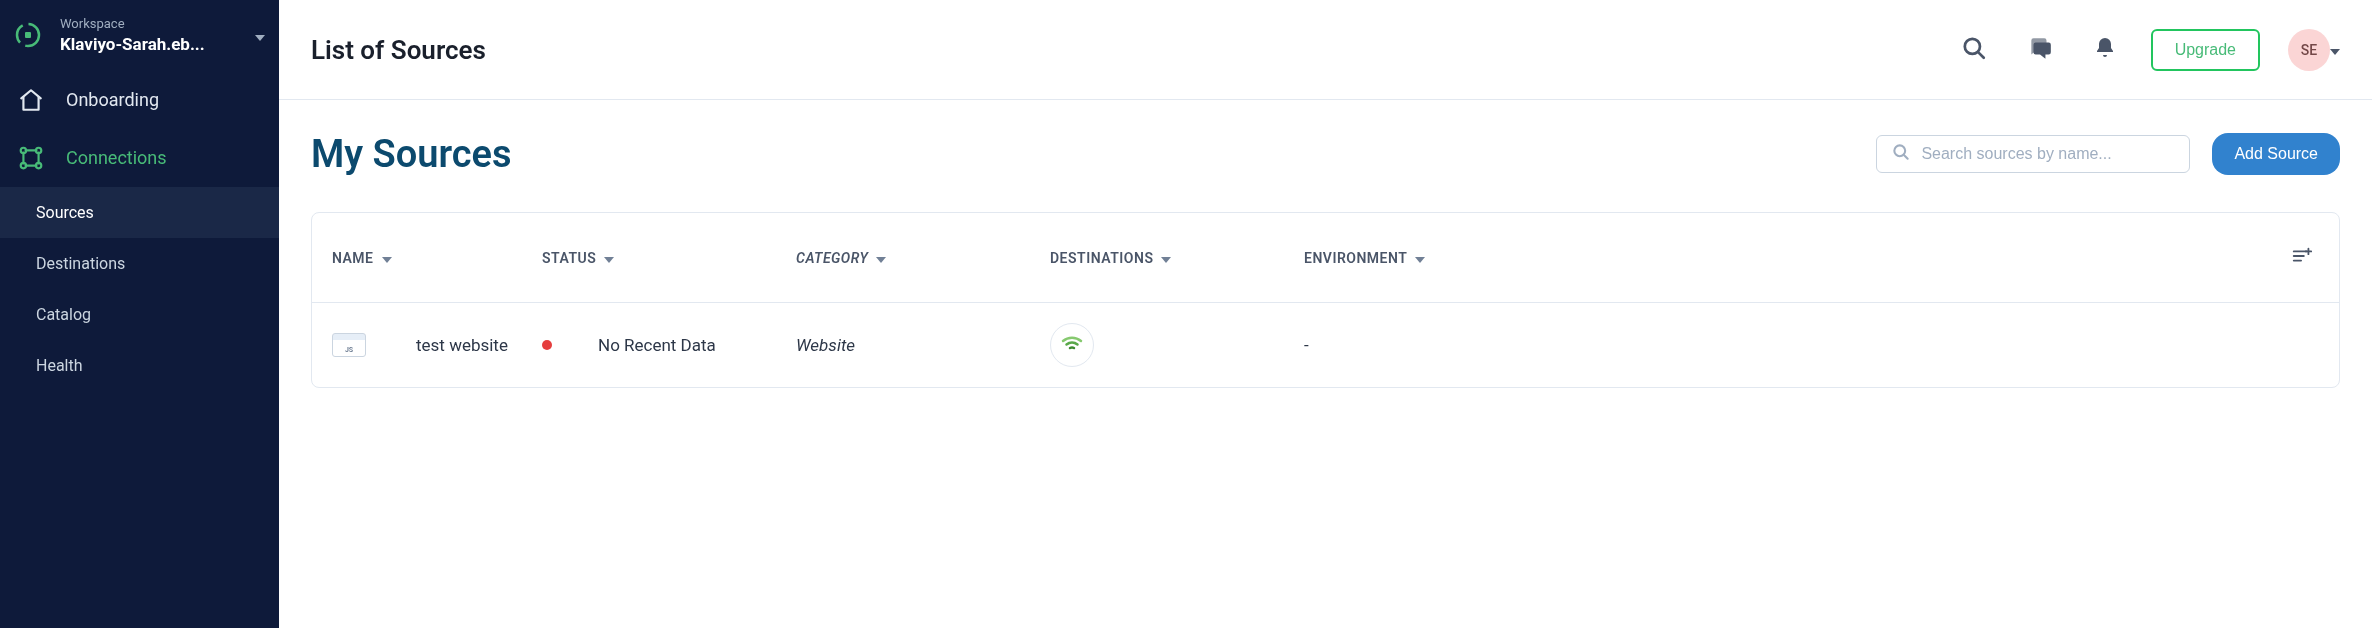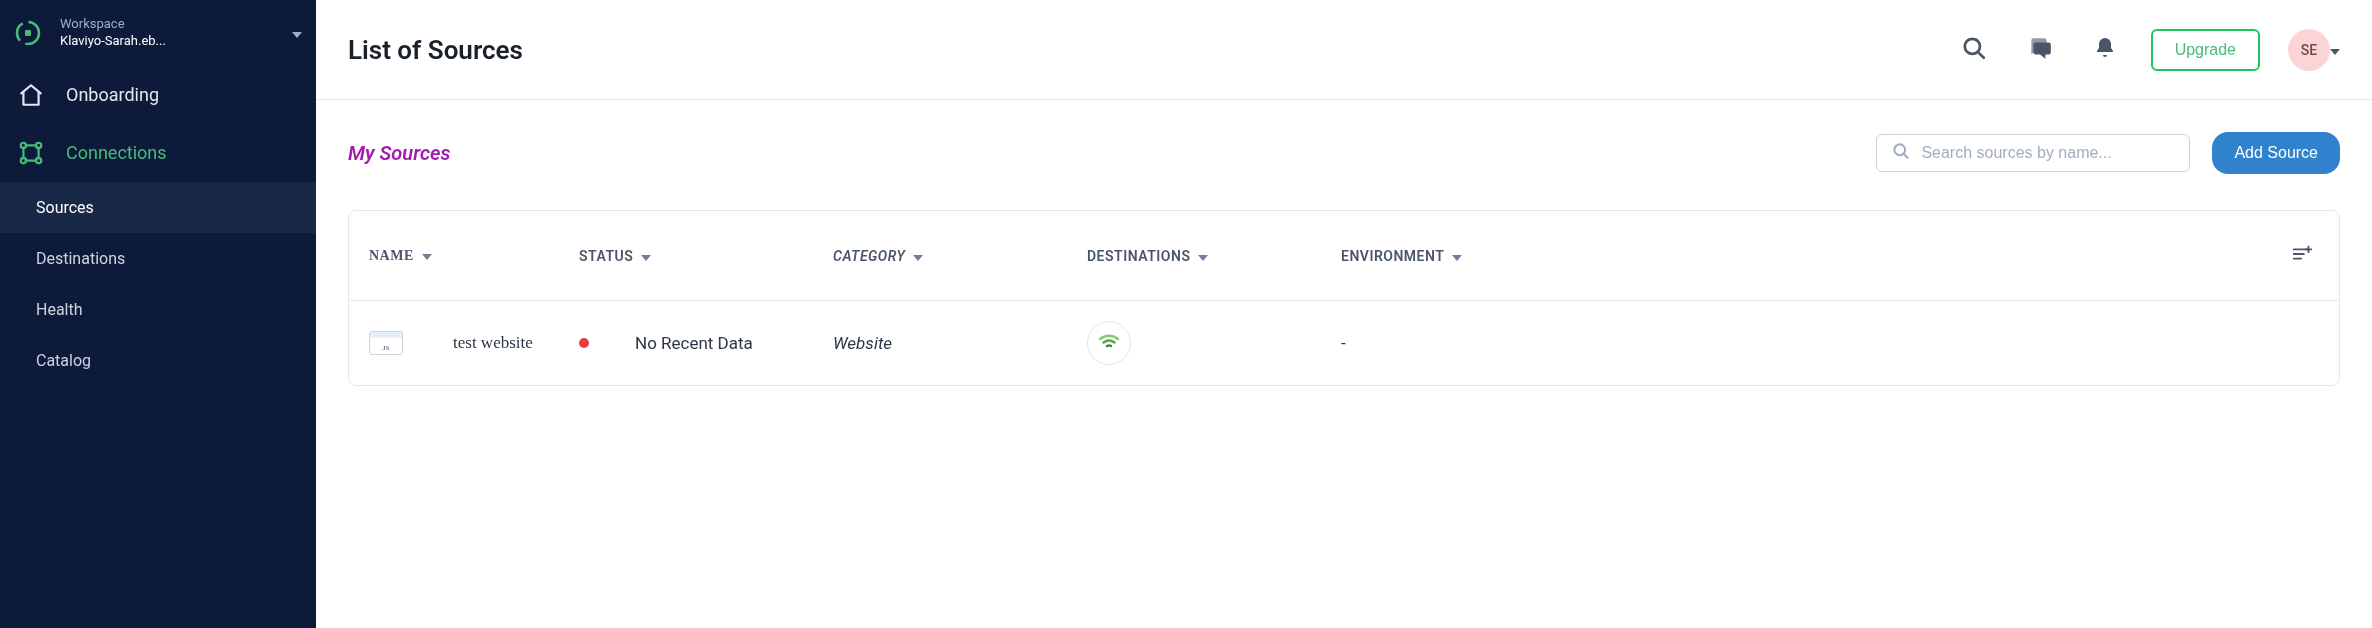--- a/index.html
+++ b/index.html
@@ -11,21 +11,21 @@
       font-family: -apple-system, BlinkMacSystemFont, "Segoe UI", Roboto, Helvetica, Arial, sans-serif;
       background: #fff;
       color: #1a202c;
       width: 2372px;
       height: 628px;
       overflow: hidden;
       display: flex;
     }
     
     .sidebar {
-      width: 316px;
+      width: 279px;
       background: #0e1a3a;
       color: #fff;
       flex-shrink: 0;
       display: flex;
       flex-direction: column;
     }
     .workspace-header {
       display: flex;
       align-items: center;
       padding: 16px 14px;
@@ -40,26 +40,27 @@
     .workspace-text {
       flex: 1;
       overflow: hidden;
     }
     .workspace-label {
       font-size: 13px;
       color: #a0aec0;
       line-height: 1.3;
     }
     .workspace-name {
-      font-size: 13px;
+      font-size: 17px;
       color: #fff;
       white-space: nowrap;
       overflow: hidden;
       text-overflow: ellipsis;
       line-height: 1.3;
+      font-weight: bold;
     }
     .workspace-chevron {
       color: #a0aec0;
       margin-left: 8px;
     }
     .nav-item {
       display: flex;
       align-items: center;
       padding: 16px 18px;
       cursor: pointer;
@@ -155,25 +156,24 @@
     }
     .content {
       padding: 32px;
     }
     .section-header {
       display: flex;
       align-items: center;
       margin-bottom: 36px;
     }
     .section-title {
-      font-size: 20px;
+      font-size: 38px;
       font-weight: 600;
       flex: 1;
-      color: #a21caf;
-      font-style: italic;
+      color: #0c4a6e;
     }
     .search-box {
       display: flex;
       align-items: center;
       border: 1px solid #cbd5e0;
       border-radius: 6px;
       padding: 6px 14px;
       width: 314px;
       margin-right: 22px;
     }
@@ -207,21 +207,21 @@
     .table-header {
       display: flex;
       align-items: center;
       padding: 26px 20px;
       border-bottom: 1px solid #e2e8f0;
       font-size: 14px;
       font-weight: 600;
       color: #4a5568;
       letter-spacing: 0.5px;
     }
-    .col-name { width: 210px; font-family: Liberation Serif, serif; }
+    .col-name { width: 210px; }
     .col-status { width: 254px; }
     .col-category { width: 254px; font-style: italic; }
     .col-destinations { width: 254px; }
     .col-environment { width: 180px; }
     .col-actions { flex: 1; display: flex; justify-content: flex-end; }
     .th {
       display: flex;
       align-items: center;
       gap: 8px;
       cursor: pointer;
@@ -318,22 +318,22 @@
         <circle cx="19" cy="19" r="2.5"></circle>
         <path d="M7 5h10M7 19h10M5 7v10M19 7v10"></path>
       </svg>
     </span>
     <span>Connections</span>
   </div>
 
   <div class="sub-nav">
     <div class="sub-nav-item selected">Sources</div>
     <div class="sub-nav-item">Destinations</div>
+    <div class="sub-nav-item">Catalog</div>
     <div class="sub-nav-item">Health</div>
-    <div class="sub-nav-item">Catalog</div>
   </div>
 </aside>
 
 <main class="main">
   <div class="topbar">
     <div class="page-title">List of Sources</div>
     <div class="topbar-actions">
       <button class="icon-btn">
         <span>
           <svg viewBox="0 0 24 24" width="26" height="26" fill="none" stroke="#4a5568" stroke-width="2.5" stroke-linecap="round">

